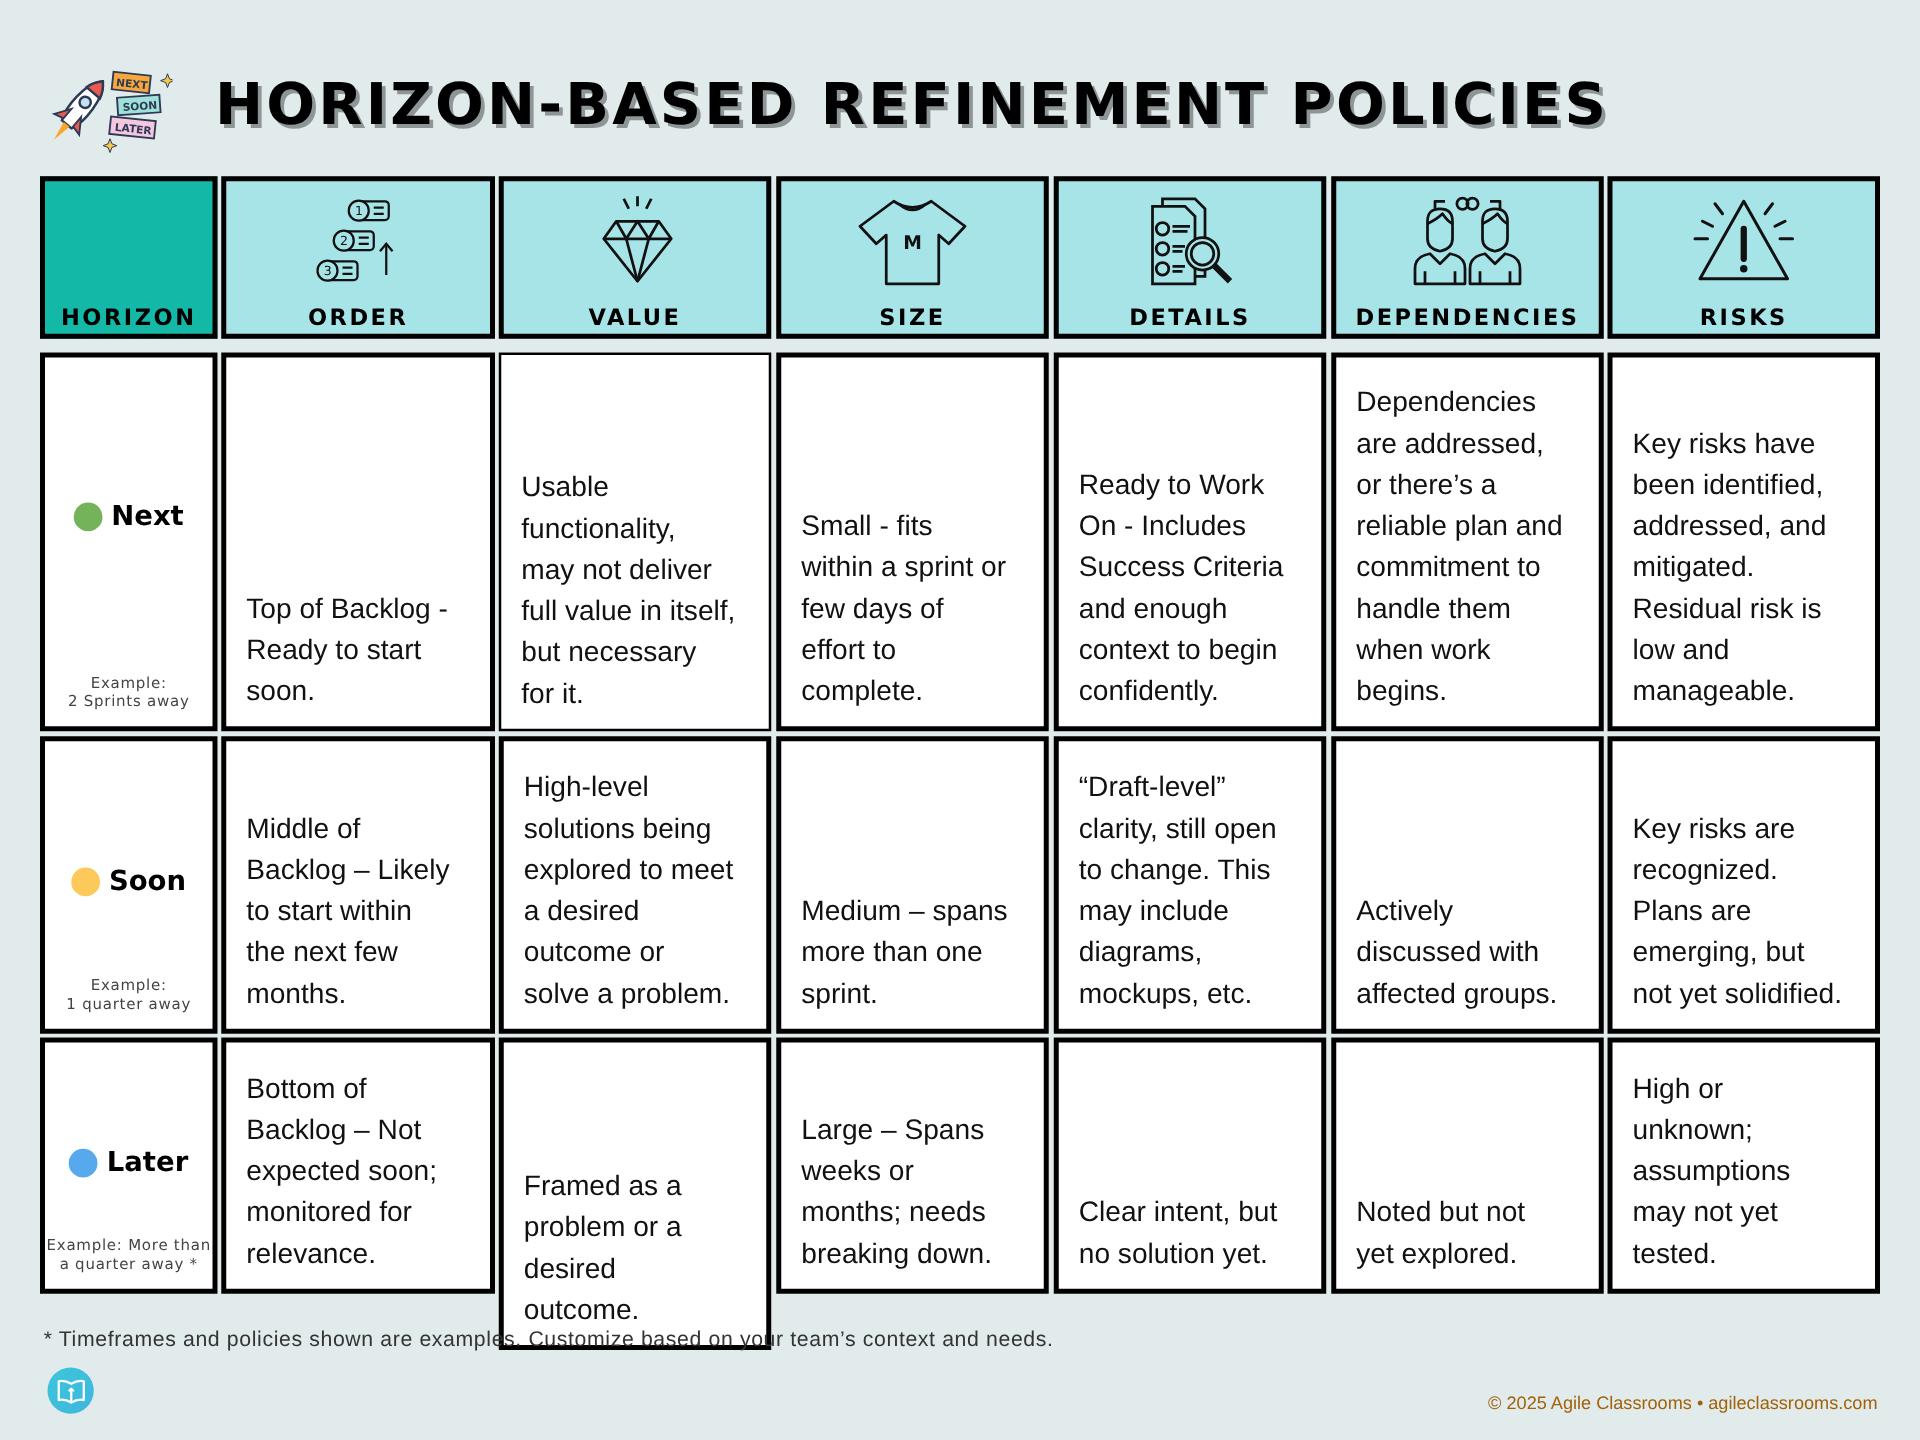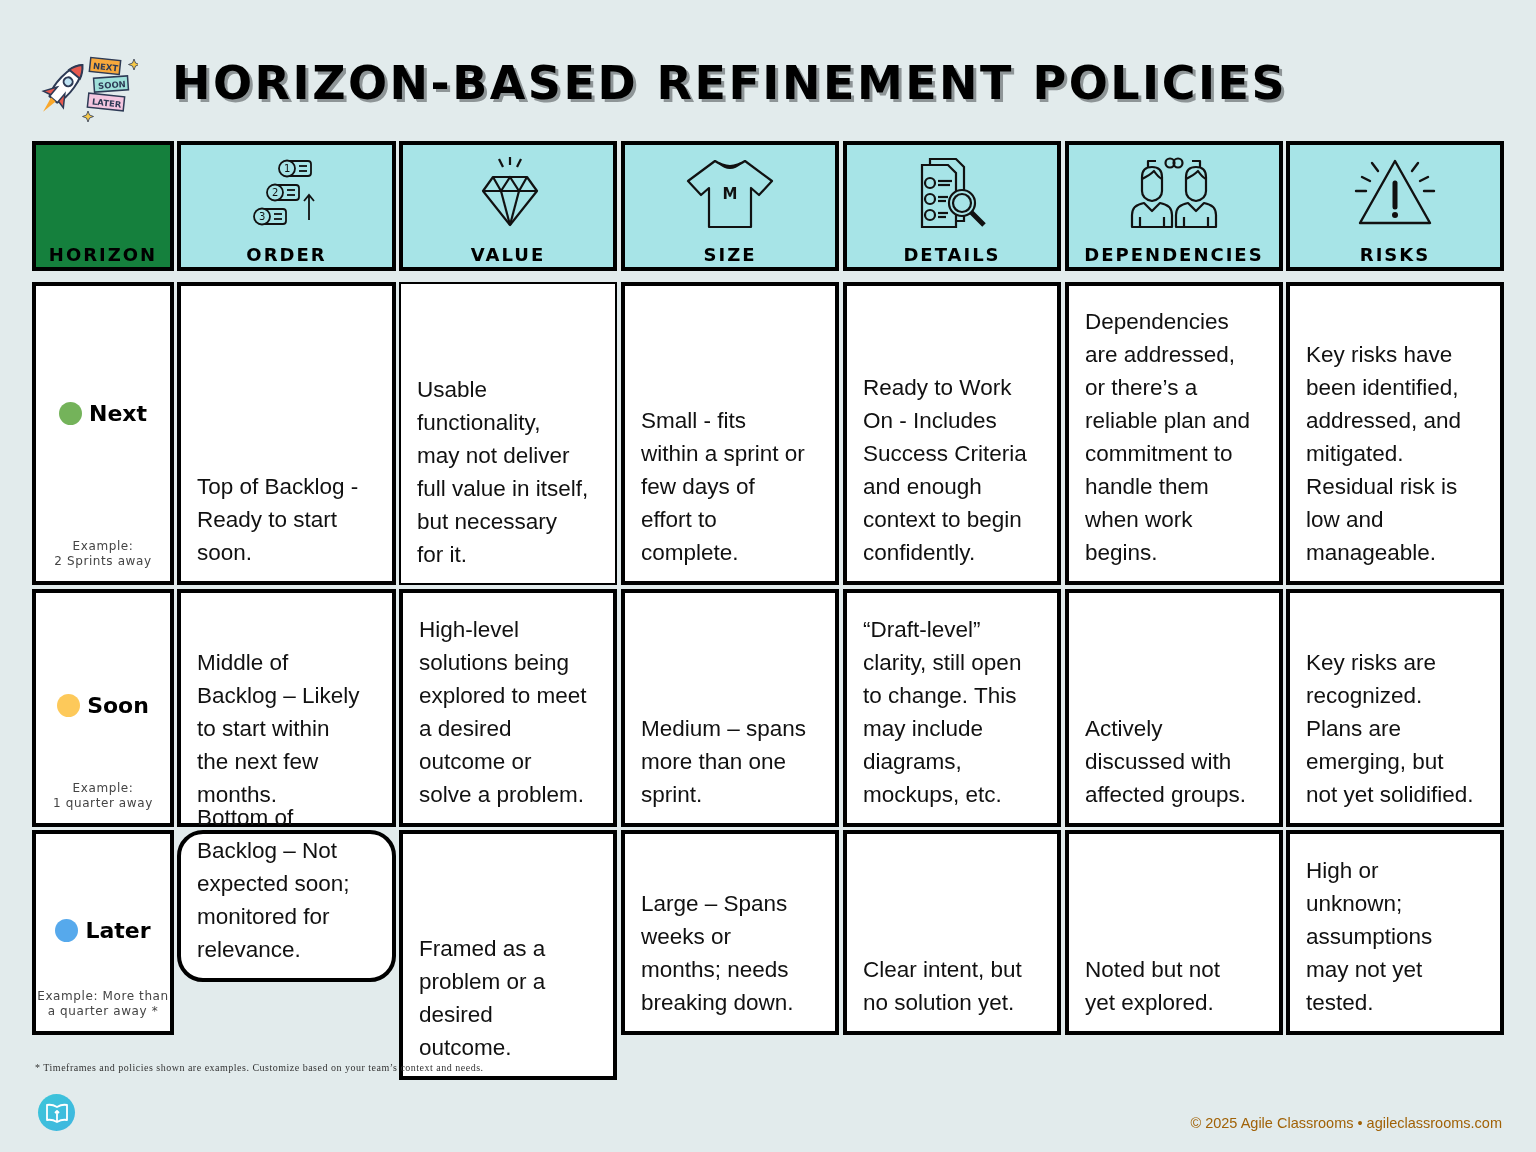--- a/index.html
+++ b/index.html
@@ -17,21 +17,21 @@
     font-size: 46px; letter-spacing: 2.5px; color: #000;
     text-shadow: 3px 3px 0 #8e9597;
     white-space: nowrap;
   }
   .grid { position: absolute; left: 32px; top: 141px; }
   .cell {
     position: absolute; box-sizing: border-box;
     border: 4px solid #000; background: #fff;
   }
   .cell.head { background: #a7e4e7; }
-  .cell.head.horizon { background: #15803d; }
+  .cell.head.horizon { background: #14b8a6; }
   .cell.thin { border-width: 2px; }
   .head-label {
     position: absolute; left: 0; right: 0; bottom: 2px; text-align: center;
     font-family: "DejaVu Sans", sans-serif; font-weight: 700; font-size: 18px; letter-spacing: 2px; color: #000;
   }
   .head-icon { position: absolute; left: 50%; top: 10px; transform: translateX(-50%); }
   .body-text {
     position: absolute; left: 16px; right: 10px; bottom: 12px;
     font-family: "Liberation Sans", sans-serif; font-size: 22.5px; line-height: 33px; color: #111;
     white-space: pre-line;
@@ -40,21 +40,21 @@
     position: absolute; left: 0; right: 0; text-align: center;
     font-family: "DejaVu Sans", sans-serif; font-weight: 700; font-size: 22px; color: #000;
     display: flex; align-items: center; justify-content: center; gap: 7px;
   }
   .dot { width: 23px; height: 23px; border-radius: 50%; display: inline-block; }
   .hz-example {
     position: absolute; left: 0; right: 0; bottom: 12px; text-align: center;
     font-family: "DejaVu Sans", sans-serif; font-size: 12px; color: #444; letter-spacing: 0.6px; line-height: 15px;
     white-space: pre-line;
   }
-  .footnote { position: absolute; left: 35px; top: 1062px; font-size: 10px; letter-spacing: 0.5px; color: #333; font-family: Liberation Serif, serif; }
+  .footnote { position: absolute; left: 35px; top: 1062px; font-size: 17px; letter-spacing: 0.5px; color: #333; font-family: Liberation Sans, sans-serif; }
   .brand { position: absolute; left: 38px; top: 1094px; display: flex; align-items: center; gap: 6px; }
   .brand-icon { width: 37px; height: 37px; border-radius: 50%; background: linear-gradient(135deg, #3cc6d9, #3fb6e0); display:flex; align-items:center; justify-content:center; }
   .brand-text { font-size: 25px; color: #333; letter-spacing: 0.2px; }
   .brand-text b { font-weight: 700; }
   .copyright { position: absolute; right: 34px; top: 1115px; font-size: 14.5px; color: #a16207; }
 </style>
 </head>
 <body>
 
 <div class="header">
@@ -302,21 +302,21 @@
     </div>
 
   <div class="cell" style="left:0;top:689px;width:142px;height:205px;">
     <div class="hz-name" style="top:84px;">
       <span class="dot" style="background:#56a9ec;"></span>
       <span>Later</span>
     </div>
     <div class="hz-example">Example: More than
 a  quarter away *</div>
   </div>
-  <div class="cell" style="left:145px;top:689px;width:219px;height:152px;border-radius:26px;">
+  <div class="cell" style="left:145px;top:689px;width:219px;height:205px;">
       <div class="body-text">Bottom of
 Backlog – Not
 expected soon;
 monitored for
 relevance.</div>
     </div>
   <div class="cell" style="left:367px;top:689px;width:218px;height:250px;">
       <div class="body-text">Framed as a
 problem or a
 desired

